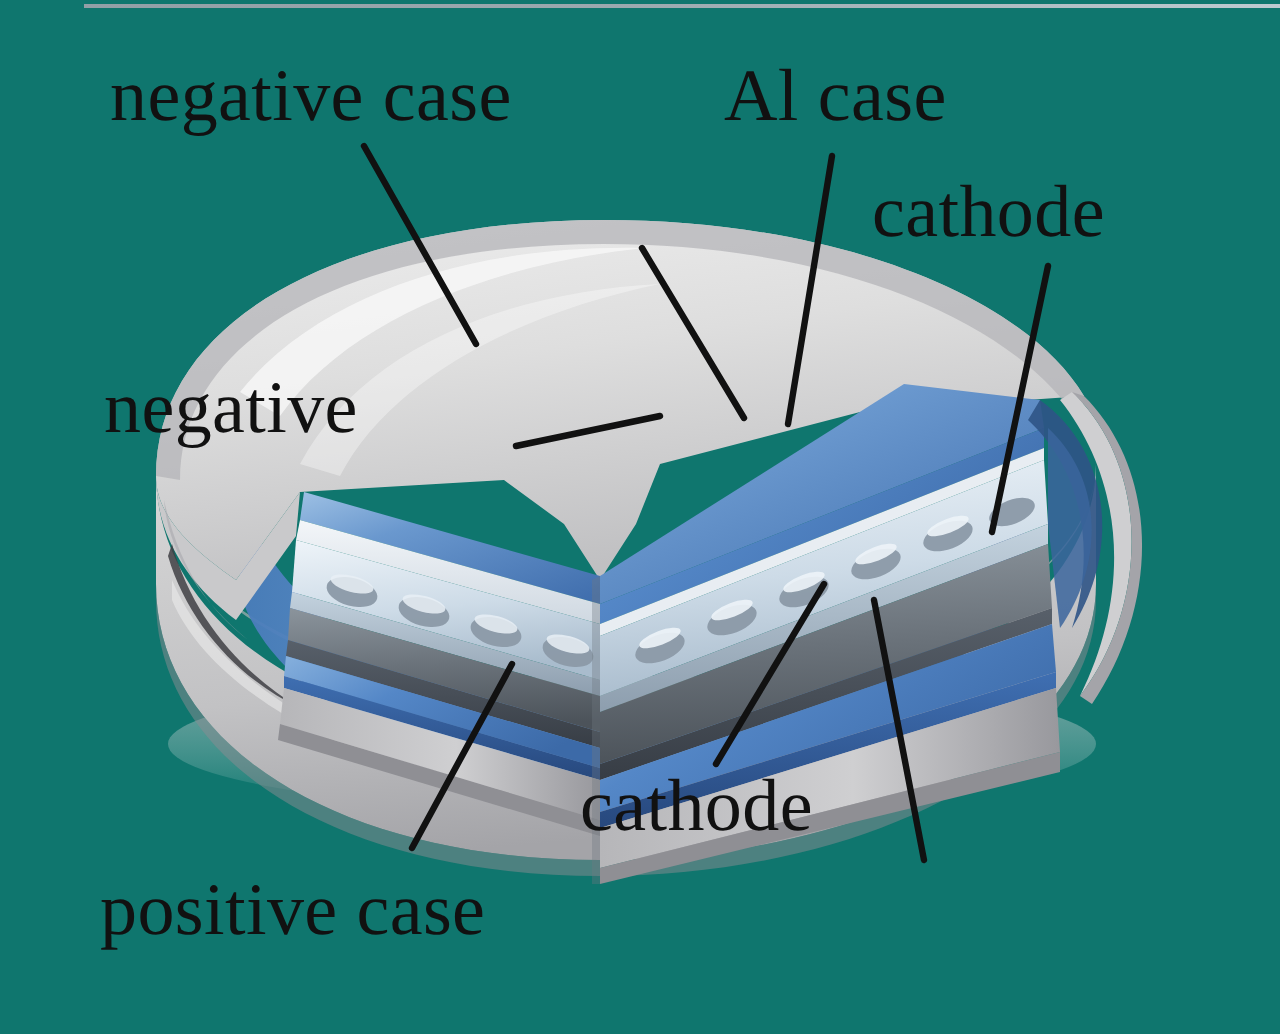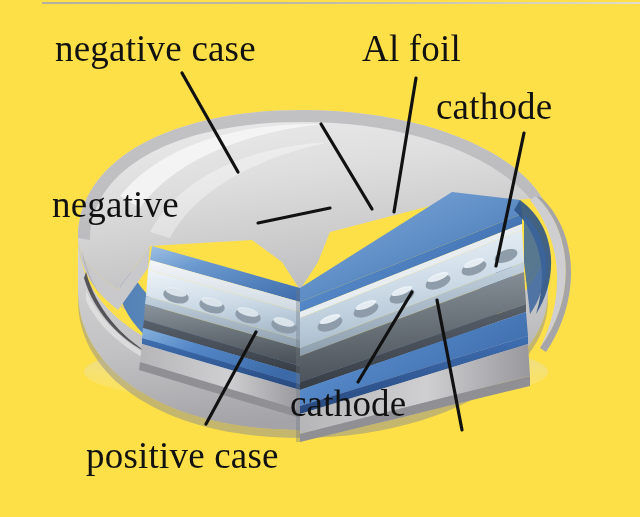--- a/index.html
+++ b/index.html
@@ -4,21 +4,21 @@
 <style>
   html, body {
     margin: 0;
     padding: 0;
     background: #ffffff;
   }
   #root {
     position: relative;
     width: 640px;
     height: 517px;
-    background: #fde047;
+    background: #0f766e;
     overflow: hidden;
     font-family: "Liberation Serif", "DejaVu Serif", serif;
   }
   #figure { position: absolute; left: 0; top: 0; }
   .lbl {
     position: absolute;
     color: #111111;
     font-family: "Liberation Serif", "DejaVu Serif", serif;
     font-weight: 400;
     white-space: nowrap;
@@ -265,23 +265,23 @@
       <line x1="258" y1="223" x2="330" y2="208"></line>
       <line x1="321" y1="124" x2="372" y2="209"></line>
       <line x1="256" y1="332" x2="206" y2="424"></line>
       <line x1="412" y1="292" x2="358" y2="382"></line>
       <line x1="437" y1="300" x2="462" y2="430"></line>
     </g>
   </svg>
 
   <div class="lbl" style="left:55px; top:30px; font-size:37px;">negative case</div>
 
-  <div class="lbl" style="left:362px; top:30px; font-size:37px;">Al foil</div>
+  <div class="lbl" style="left:362px; top:30px; font-size:37px;">Al case</div>
 
   <div class="lbl" style="left:436px; top:88px; font-size:37px;">cathode</div>
 
   <div class="lbl" style="left:52px; top:186px; font-size:37px;">negative</div>
 
   <div class="lbl" style="left:290px; top:385px; font-size:37px;">cathode</div>
 
-  <div class="lbl" style="left:50px; top:437px; font-size:37px;margin-left:36px;">positive case</div>
+  <div class="lbl" style="left:50px; top:437px; font-size:37px;">positive case</div>
 
 </div>
 
 </body></html>

